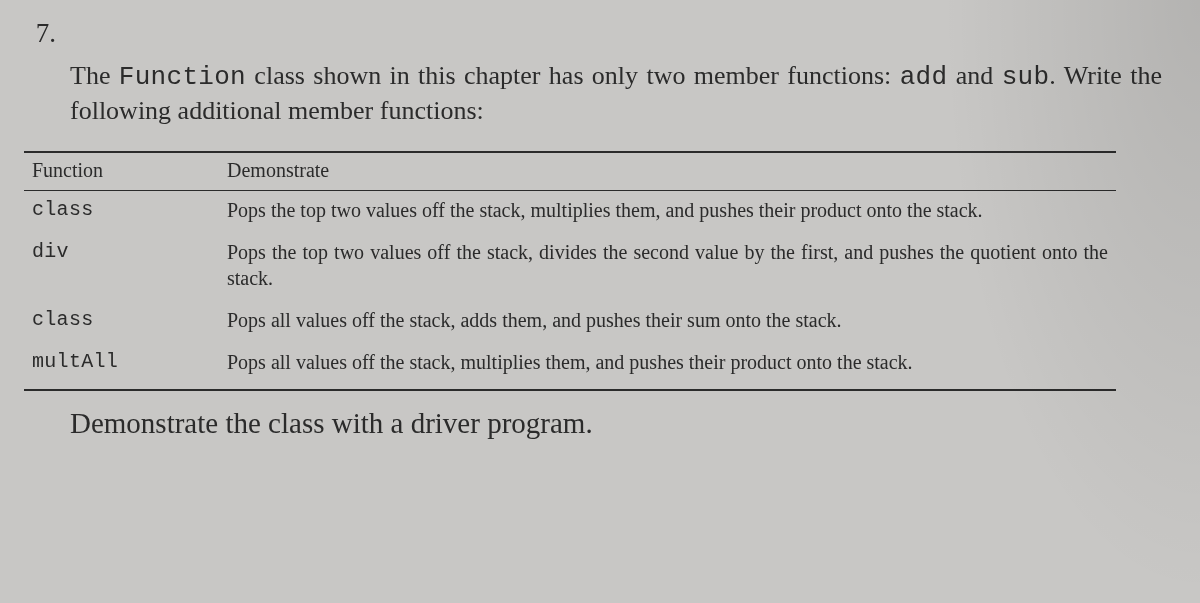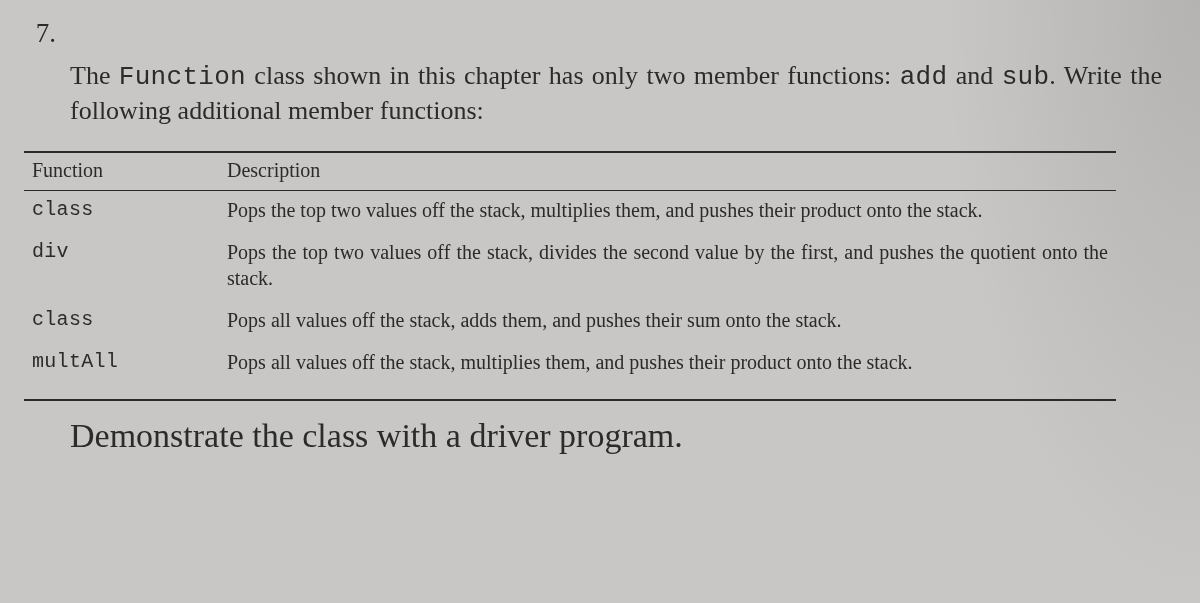--- a/index.html
+++ b/index.html
@@ -54,44 +54,44 @@
   }
   thead th:first-child{ width:195px; }
   tbody td{
     vertical-align:top;
     padding:6px 8px 10px 8px;
     line-height:1.3;
     text-align:justify;
   }
   tbody tr:last-child td{
     border-bottom:2.5px solid #2b2b2b;
-    padding-bottom:24px;
+    padding-bottom:14px;
   }
   .closing{
-    font-size:34px;
+    font-size:29px;
     margin-left:46px;
     margin-top:16px;
   }
 </style>
 </head>
 <body>
 
 <div class="q-line">
   <span class="q-num">7.</span>
 </div>
 
 <p class="intro">
   <span>The </span><span class="mono">Function</span><span> class shown in this chapter has only two member functions: </span><span class="mono">add</span><span> and </span><span class="mono">sub</span><span>. Write the following additional member functions:</span>
 </p>
 
 <table>
   <thead>
     <tr>
       <th>Function</th>
-      <th>Description</th>
+      <th>Demonstrate</th>
     </tr>
   </thead>
   <tbody>
     <tr>
       <td class="mono">class</td>
       <td>Pops the top two values off the stack, multiplies them, and pushes their product onto the stack.</td>
     </tr>
     <tr>
       <td class="mono">div</td>
       <td>Pops the top two values off the stack, divides the second value by the first, and pushes the quotient onto the stack.</td>

